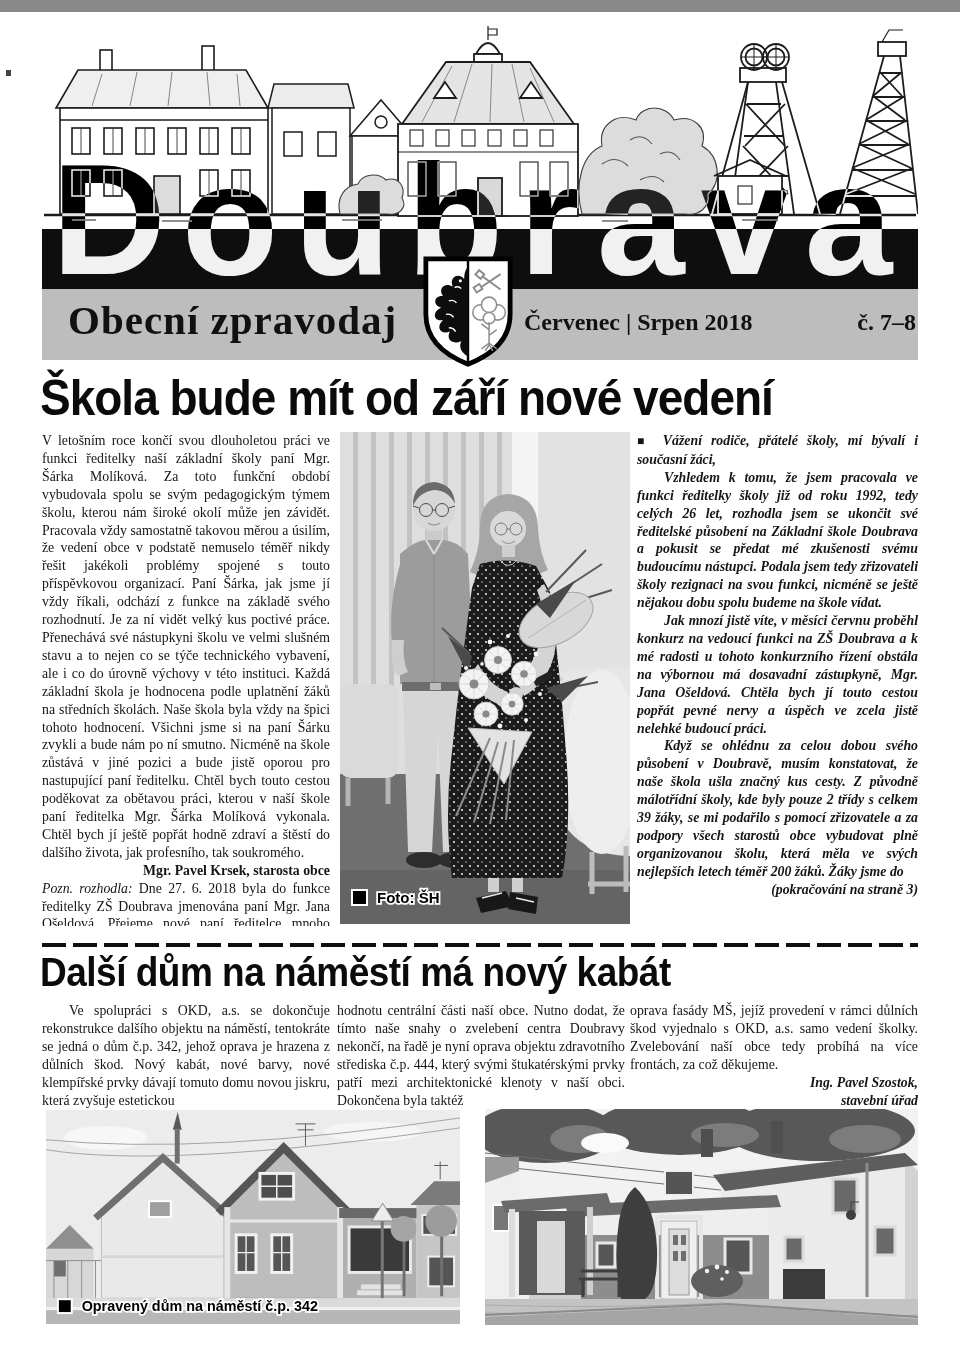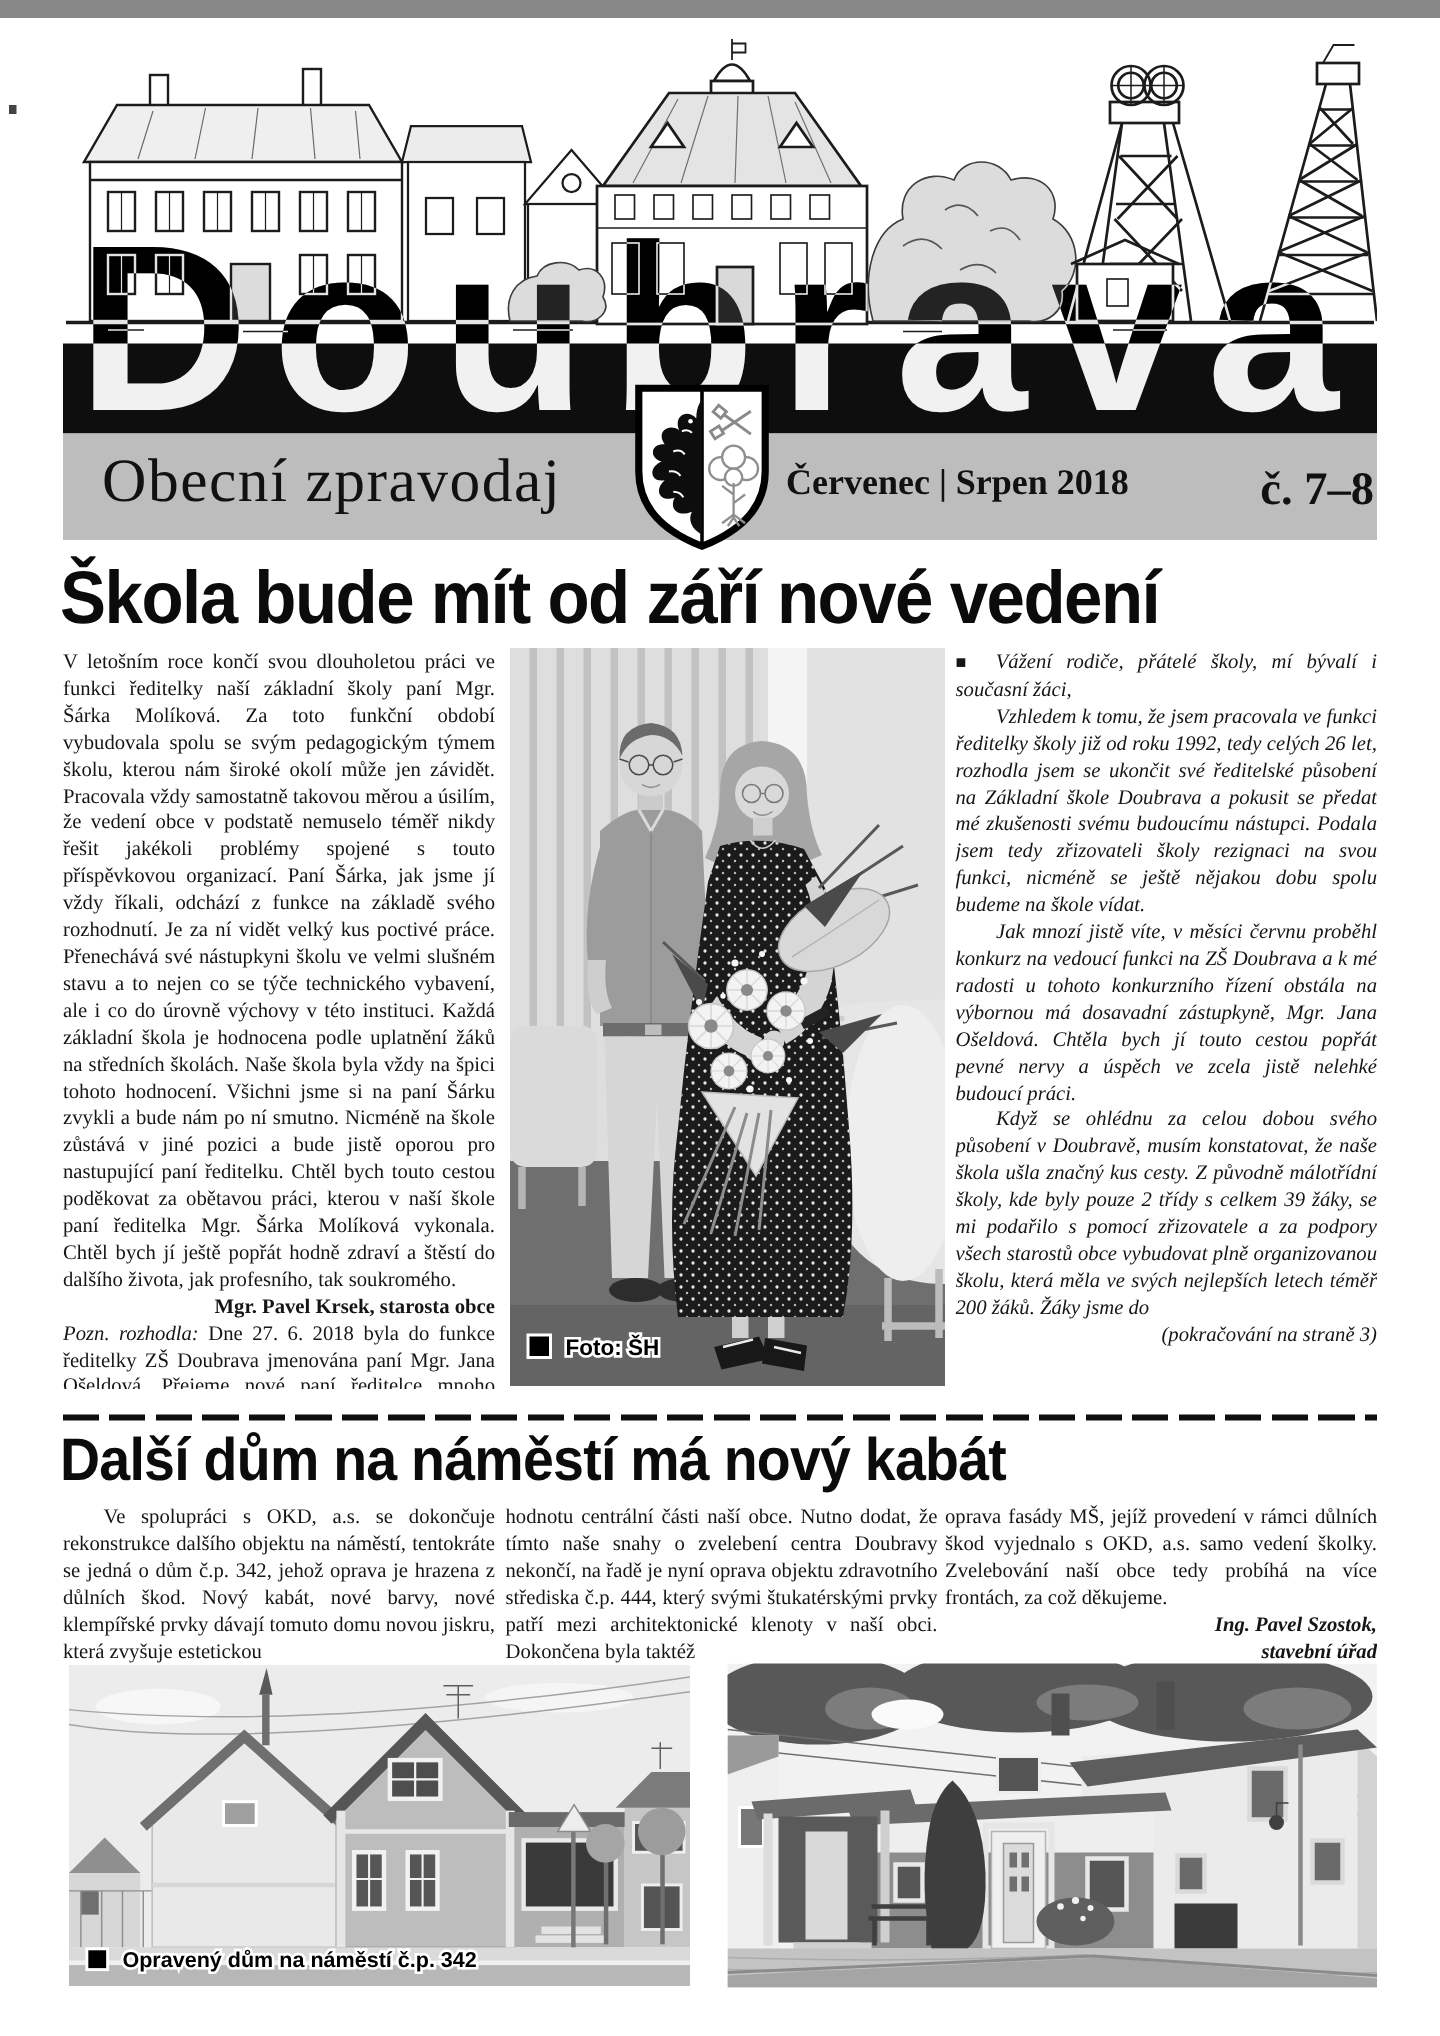--- a/index.html
+++ b/index.html
@@ -8,39 +8,39 @@
   
   .mast{position:absolute;top:0;left:0;width:960px;height:356px;background:#fff;}
   .mast-illu{position:absolute;top:12px;left:42px;width:876px;height:205px;}
   .band-black{position:absolute;top:217px;left:42px;width:876px;height:60px;background:#0e0e0e;}
   .band-gray{position:absolute;top:277px;left:42px;width:876px;height:71px;background:#bdbdbd;}
   .mast-title{position:absolute;top:128px;left:42px;width:876px;text-align:center;
       font-family:"Liberation Sans",sans-serif;font-weight:700;font-size:158px;line-height:1;
       color:#ffffff;mix-blend-mode:difference;letter-spacing:16px;white-space:nowrap;z-index:3;}
   .coa{position:absolute;top:243px;left:420px;width:96px;height:113px;z-index:5;}
   .mast-subtitle{position:absolute;top:288px;left:68px;font-family:"Liberation Serif",serif;
-      font-weight:400;font-size:41px;line-height:1;color:#111;z-index:4;letter-spacing:1px;}
+      font-weight:700;font-size:41px;line-height:1;color:#111;z-index:4;letter-spacing:1px;}
   .mast-date{position:absolute;top:298px;left:524px;font-family:"Liberation Serif",serif;
       font-weight:700;font-size:24px;line-height:1;color:#111;z-index:4;}
   .mast-issue{position:absolute;top:298px;left:818px;width:98px;text-align:right;
-      font-family:"Liberation Serif",serif;font-weight:700;font-size:31px;line-height:1;color:#111;z-index:4;}
+      font-family:"Liberation Serif",serif;font-weight:700;font-size:24px;line-height:1;color:#111;z-index:4;}
   .stray{position:absolute;top:58px;left:6px;width:5px;height:6px;background:#444;}
   
   .h1{position:absolute;top:360px;left:40px;width:900px;font-family:"Liberation Sans",sans-serif;
       font-weight:700;font-size:46px;line-height:1.05;letter-spacing:-1px;color:#0b0b0b;
       transform:scaleY(1.08);transform-origin:left top;white-space:nowrap;}
   .h2{position:absolute;top:941px;left:40px;width:900px;font-family:"Liberation Sans",sans-serif;
       font-weight:700;font-size:37px;line-height:1.05;letter-spacing:-0.5px;color:#0b0b0b;
       transform:scaleY(1.08);transform-origin:left top;white-space:nowrap;}
   
   .bodytext{font-size:13.8px;line-height:17.9px;text-align:justify;}
   .bodytext p{margin:0;}
   .colL{position:absolute;top:420px;left:42px;width:288px;height:494px;overflow:hidden;}
   .colR{position:absolute;top:420px;left:637px;width:281px;height:500px;overflow:hidden;
-        font-weight:400;font-style:italic;}
+        font-weight:700;font-style:italic;}
   .byline{font-weight:700;text-align:right;}
   .note-label{font-style:italic;}
   .rc-marker{font-style:normal;font-size:12px;letter-spacing:4px;}
   .indent{text-indent:27px;}
   .rc-cont{text-align:right;}
   .photo1{position:absolute;top:420px;left:340px;width:290px;height:492px;}
   
   .divider{position:absolute;top:931px;left:42px;width:876px;height:4px;
       background:repeating-linear-gradient(90deg,#0e0e0e 0 24px,transparent 24px 31px);}
   .a2col{position:absolute;top:990px;width:288px;height:112px;overflow:hidden;}

